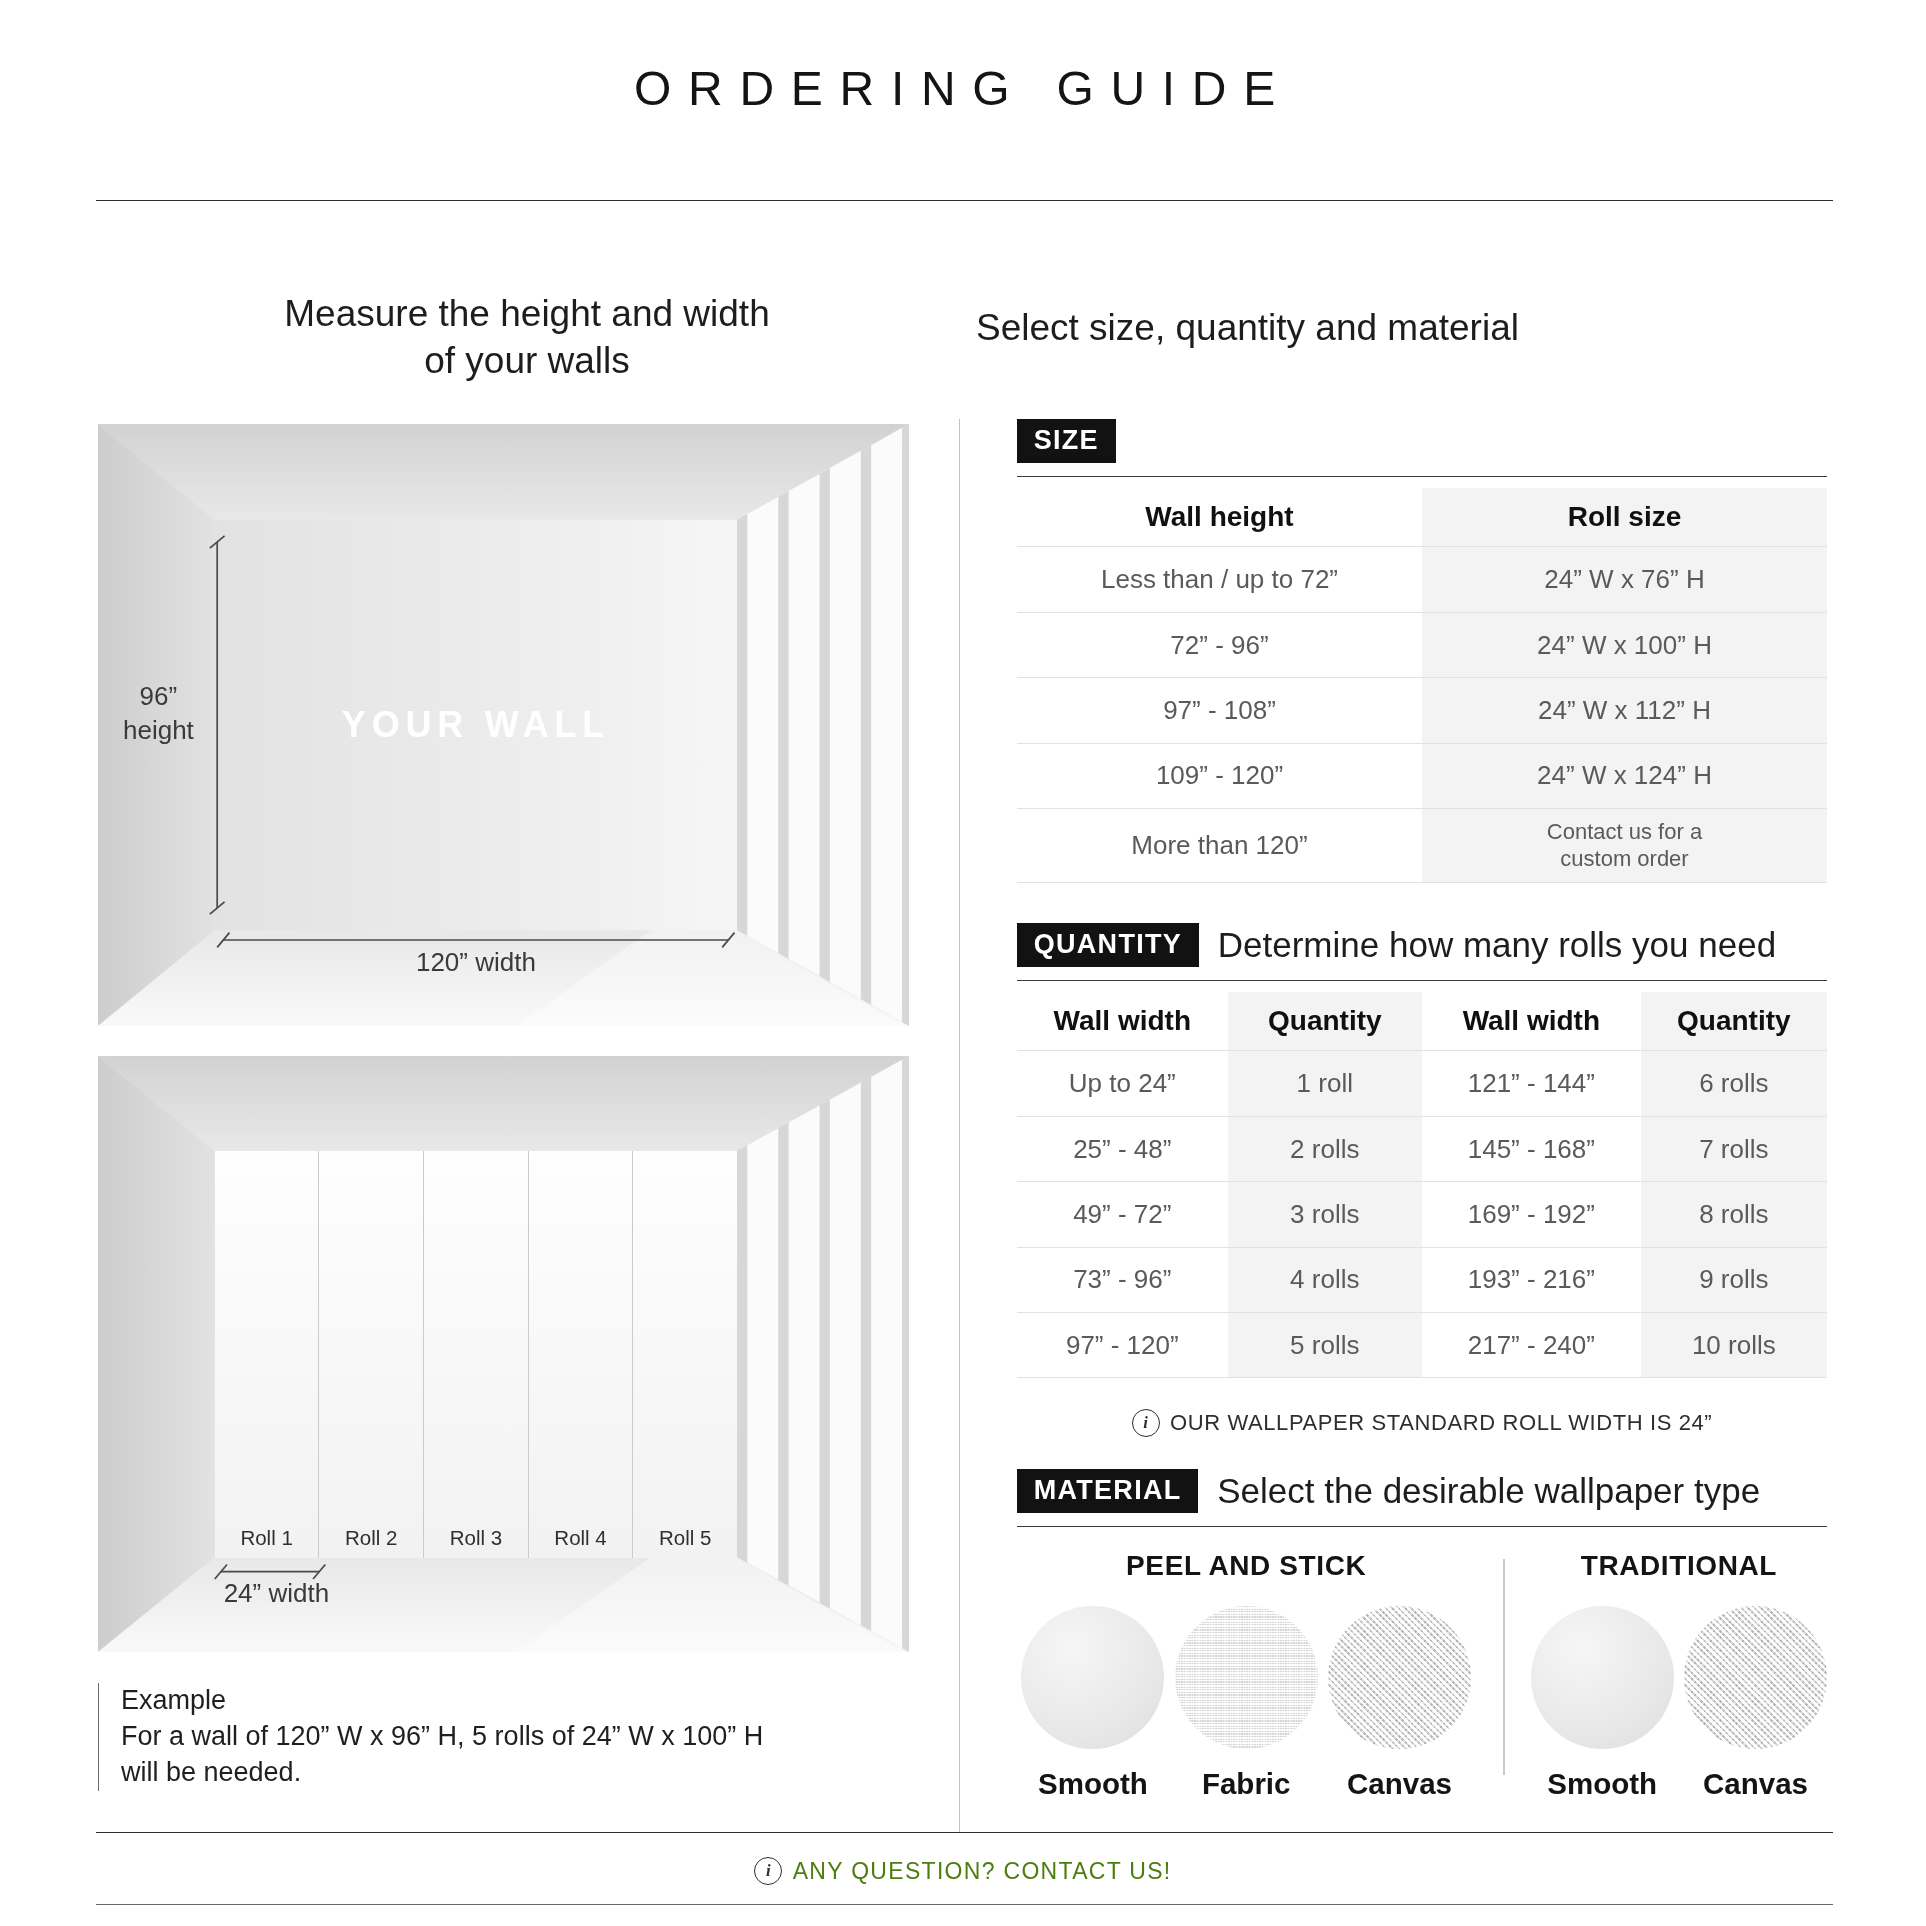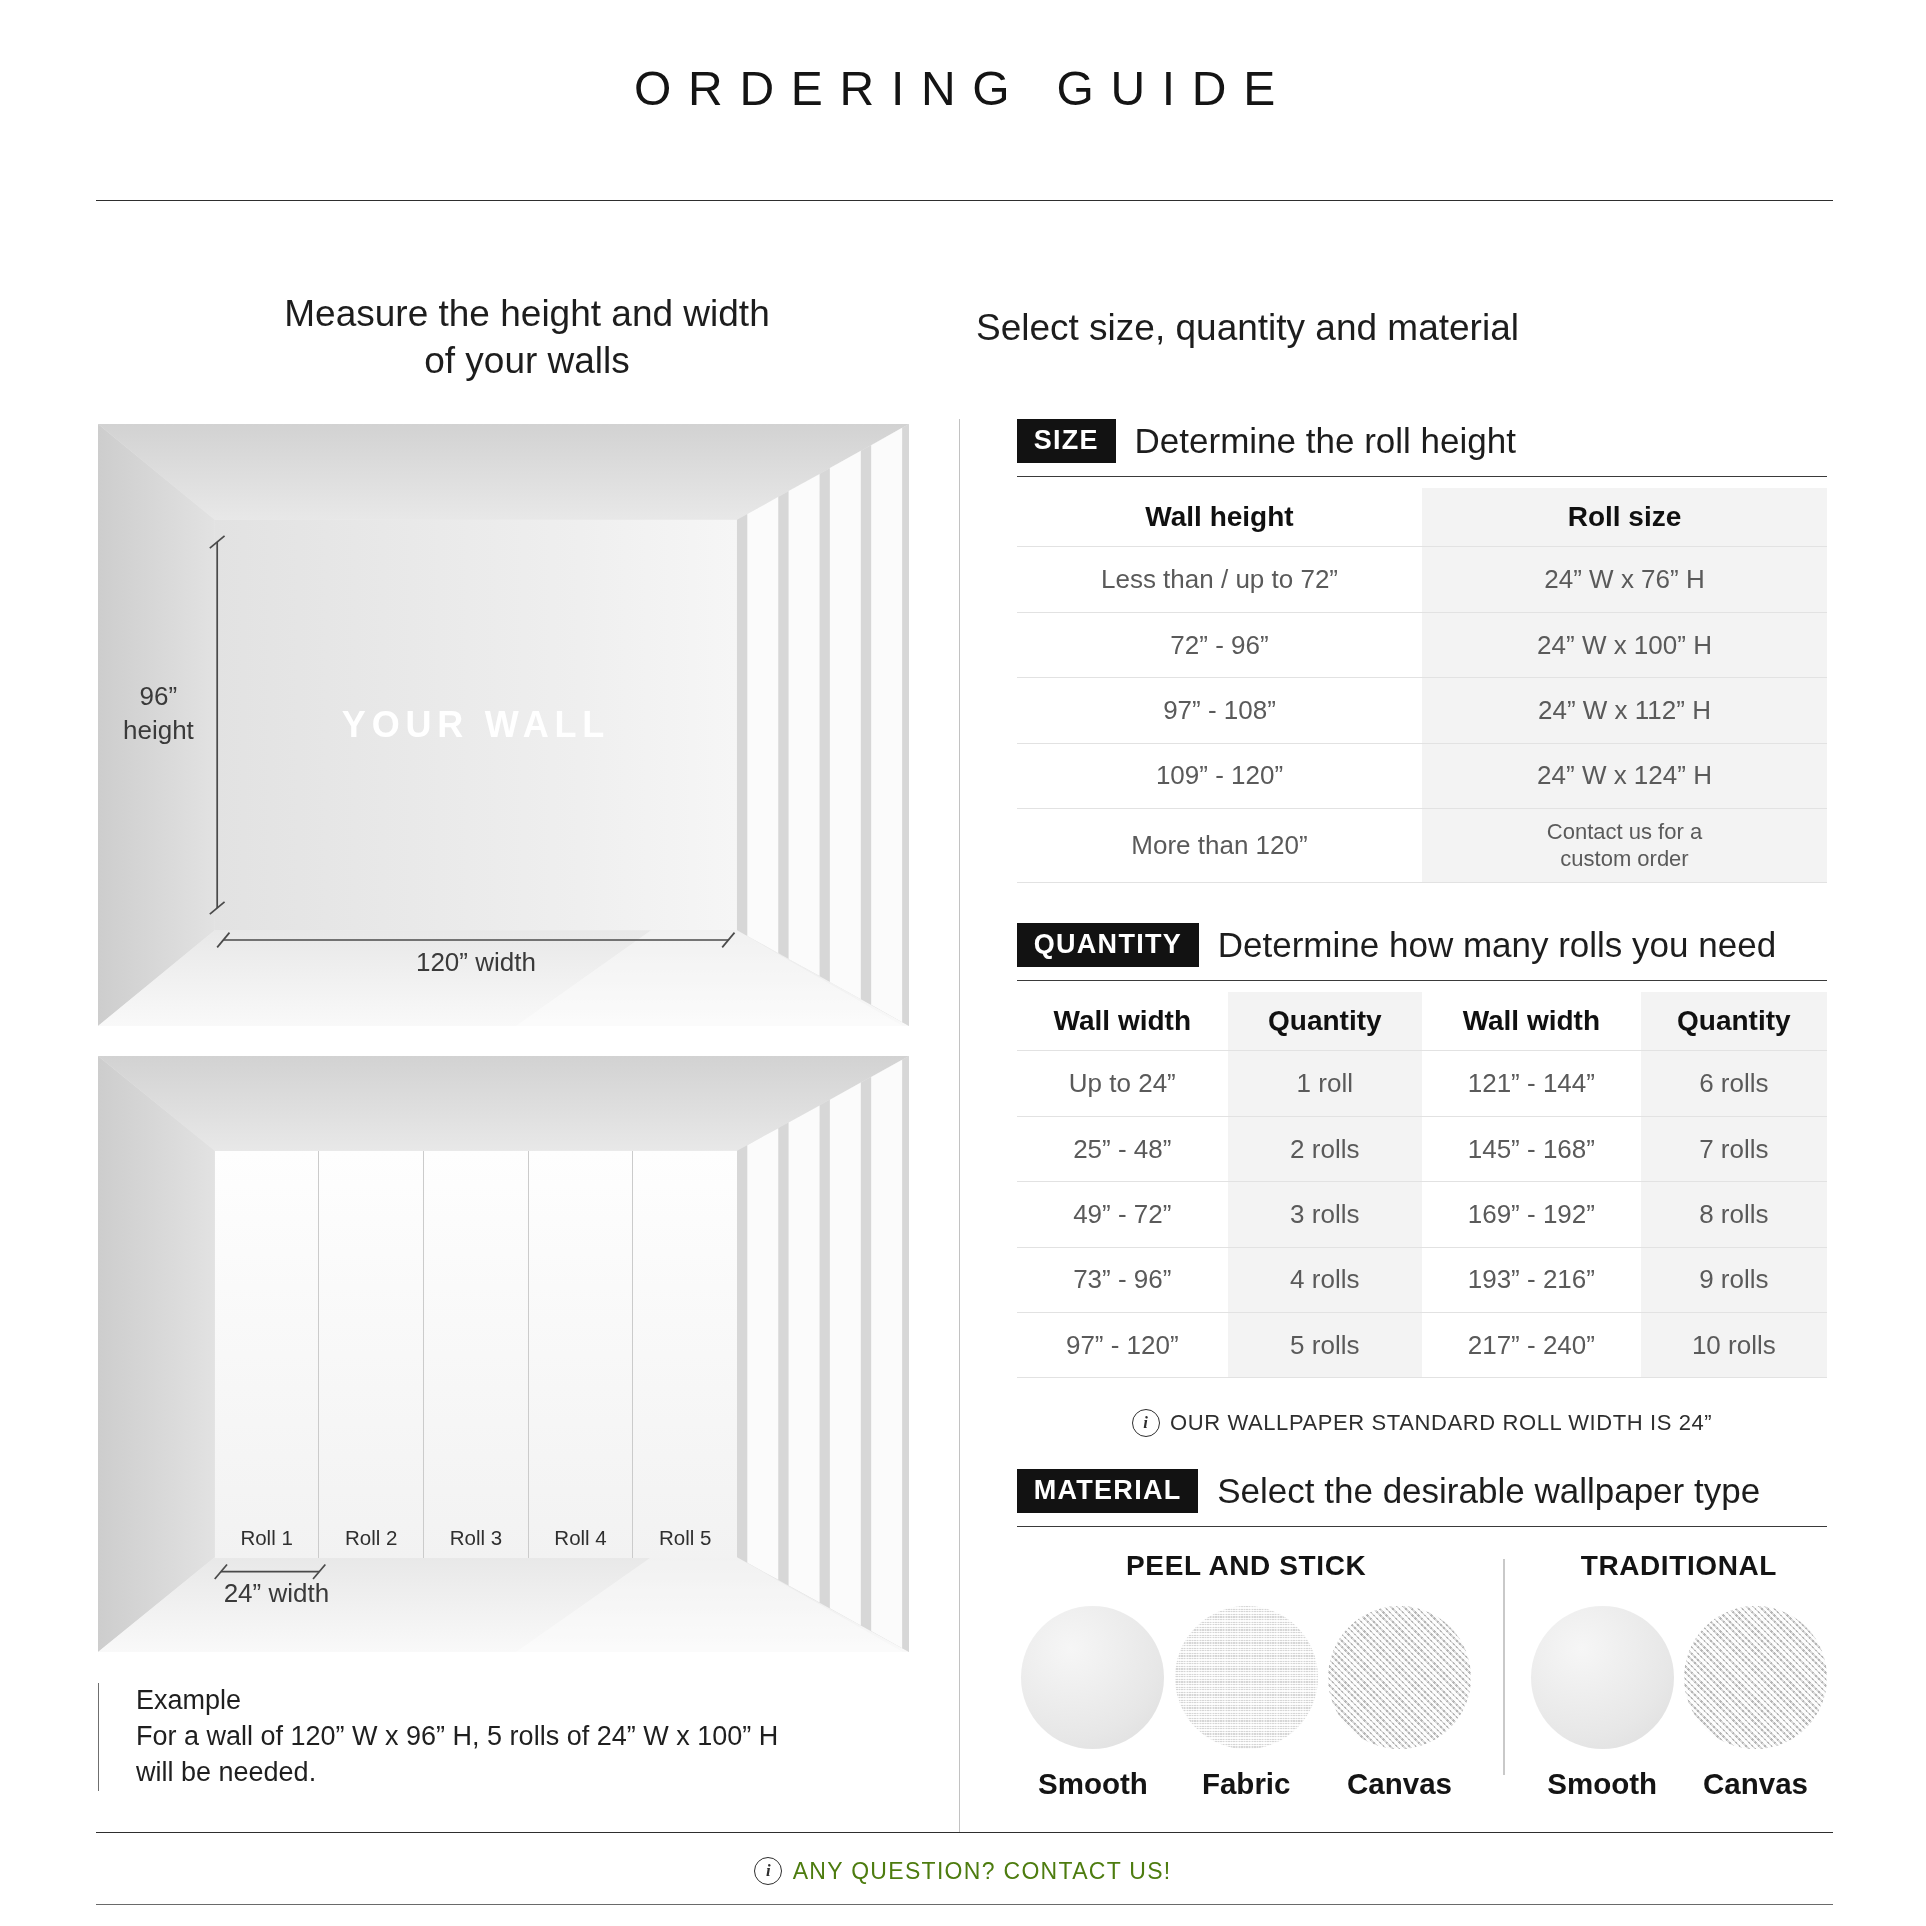--- a/index.html
+++ b/index.html
@@ -31,21 +31,21 @@
   .height-label{left:1.2%;top:42.5%;width:12.5%;text-align:center;font-size:26px;line-height:1.3;color:#3a3a3a;}
   .width-label{left:14.4%;top:86.8%;width:64.4%;text-align:center;font-size:26px;color:#3a3a3a;}
   .panels{left:14.4%;top:15.9%;width:64.4%;height:68.3%;display:flex;justify-content:space-between;}
   .panel{flex:1;position:relative;background:linear-gradient(180deg,#fefefe 0%,#f2f2f2 100%);
          border-right:1.3px solid #cbcbcb;}
   .panel:last-child{border-right:none;}
   .panel-label{position:absolute;left:0;right:0;bottom:7.7px;text-align:center;font-size:20.5px;color:#2f2f2f;}
   .roll-width-label{left:13%;top:87.6%;width:18%;text-align:center;font-size:26px;color:#3a3a3a;}
 
   .example{position:absolute;left:98px;top:1683px;border-left:1.9px solid #6f6f6f;
-           padding-left:37px;font-size:27px;line-height:1.33;color:#1f1f1f;}
+           padding-left:22px;font-size:27px;line-height:1.33;color:#1f1f1f;}
 
   
   .section{position:absolute;left:1017px;width:810px;}
   #size-section{top:419px;}
   #quantity-section{top:923px;}
   #material-section{top:1469px;}
   .sec-head{display:flex;align-items:center;gap:19px;}
   .badge{background:#121212;color:#ffffff;font-weight:bold;font-size:27px;letter-spacing:1.3px;
          padding:8.3px 16.7px;line-height:1;}
   .sec-title{font-size:35px;color:#1d1d1d;}
@@ -213,21 +213,20 @@
     <div class="overlay roll-width-label">24” width</div>
   </div>
 
   <div class="example preline">Example
 For a wall of 120” W x 96” H, 5 rolls of 24” W x 100” H
 will be needed.</div>
 
   <div class="section" id="size-section">
     <div class="sec-head">
       <span class="badge">SIZE</span>
-      <span class="sec-title">Determine the roll height</span>
     </div>
     <div class="sec-rule"></div>
     <div class="size-table">
       <div class="cell head">Wall height</div>
       <div class="cell head gray">Roll size</div>
 
       <div class="cell data">Less than / up to 72”</div>
       <div class="cell data gray">24” W x 76” H</div>
       <div class="cell data">72” - 96”</div>
       <div class="cell data gray">24” W x 100” H</div>

